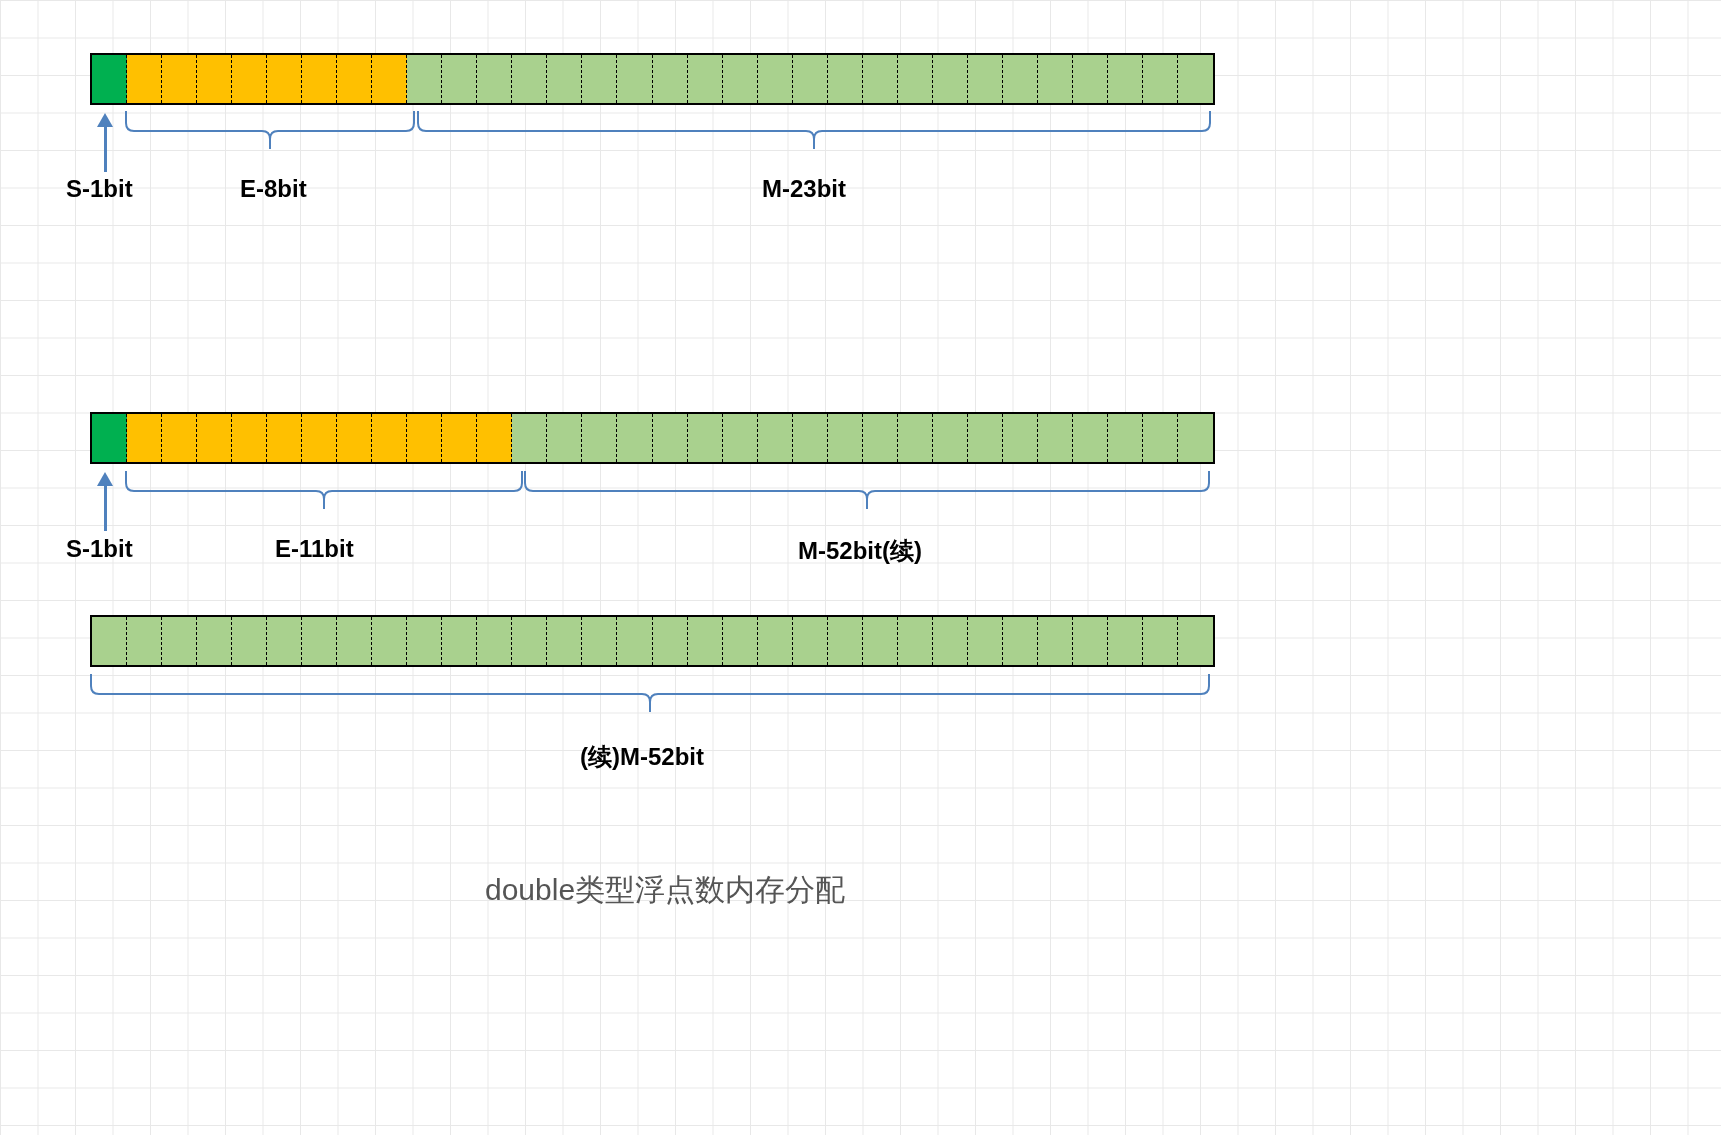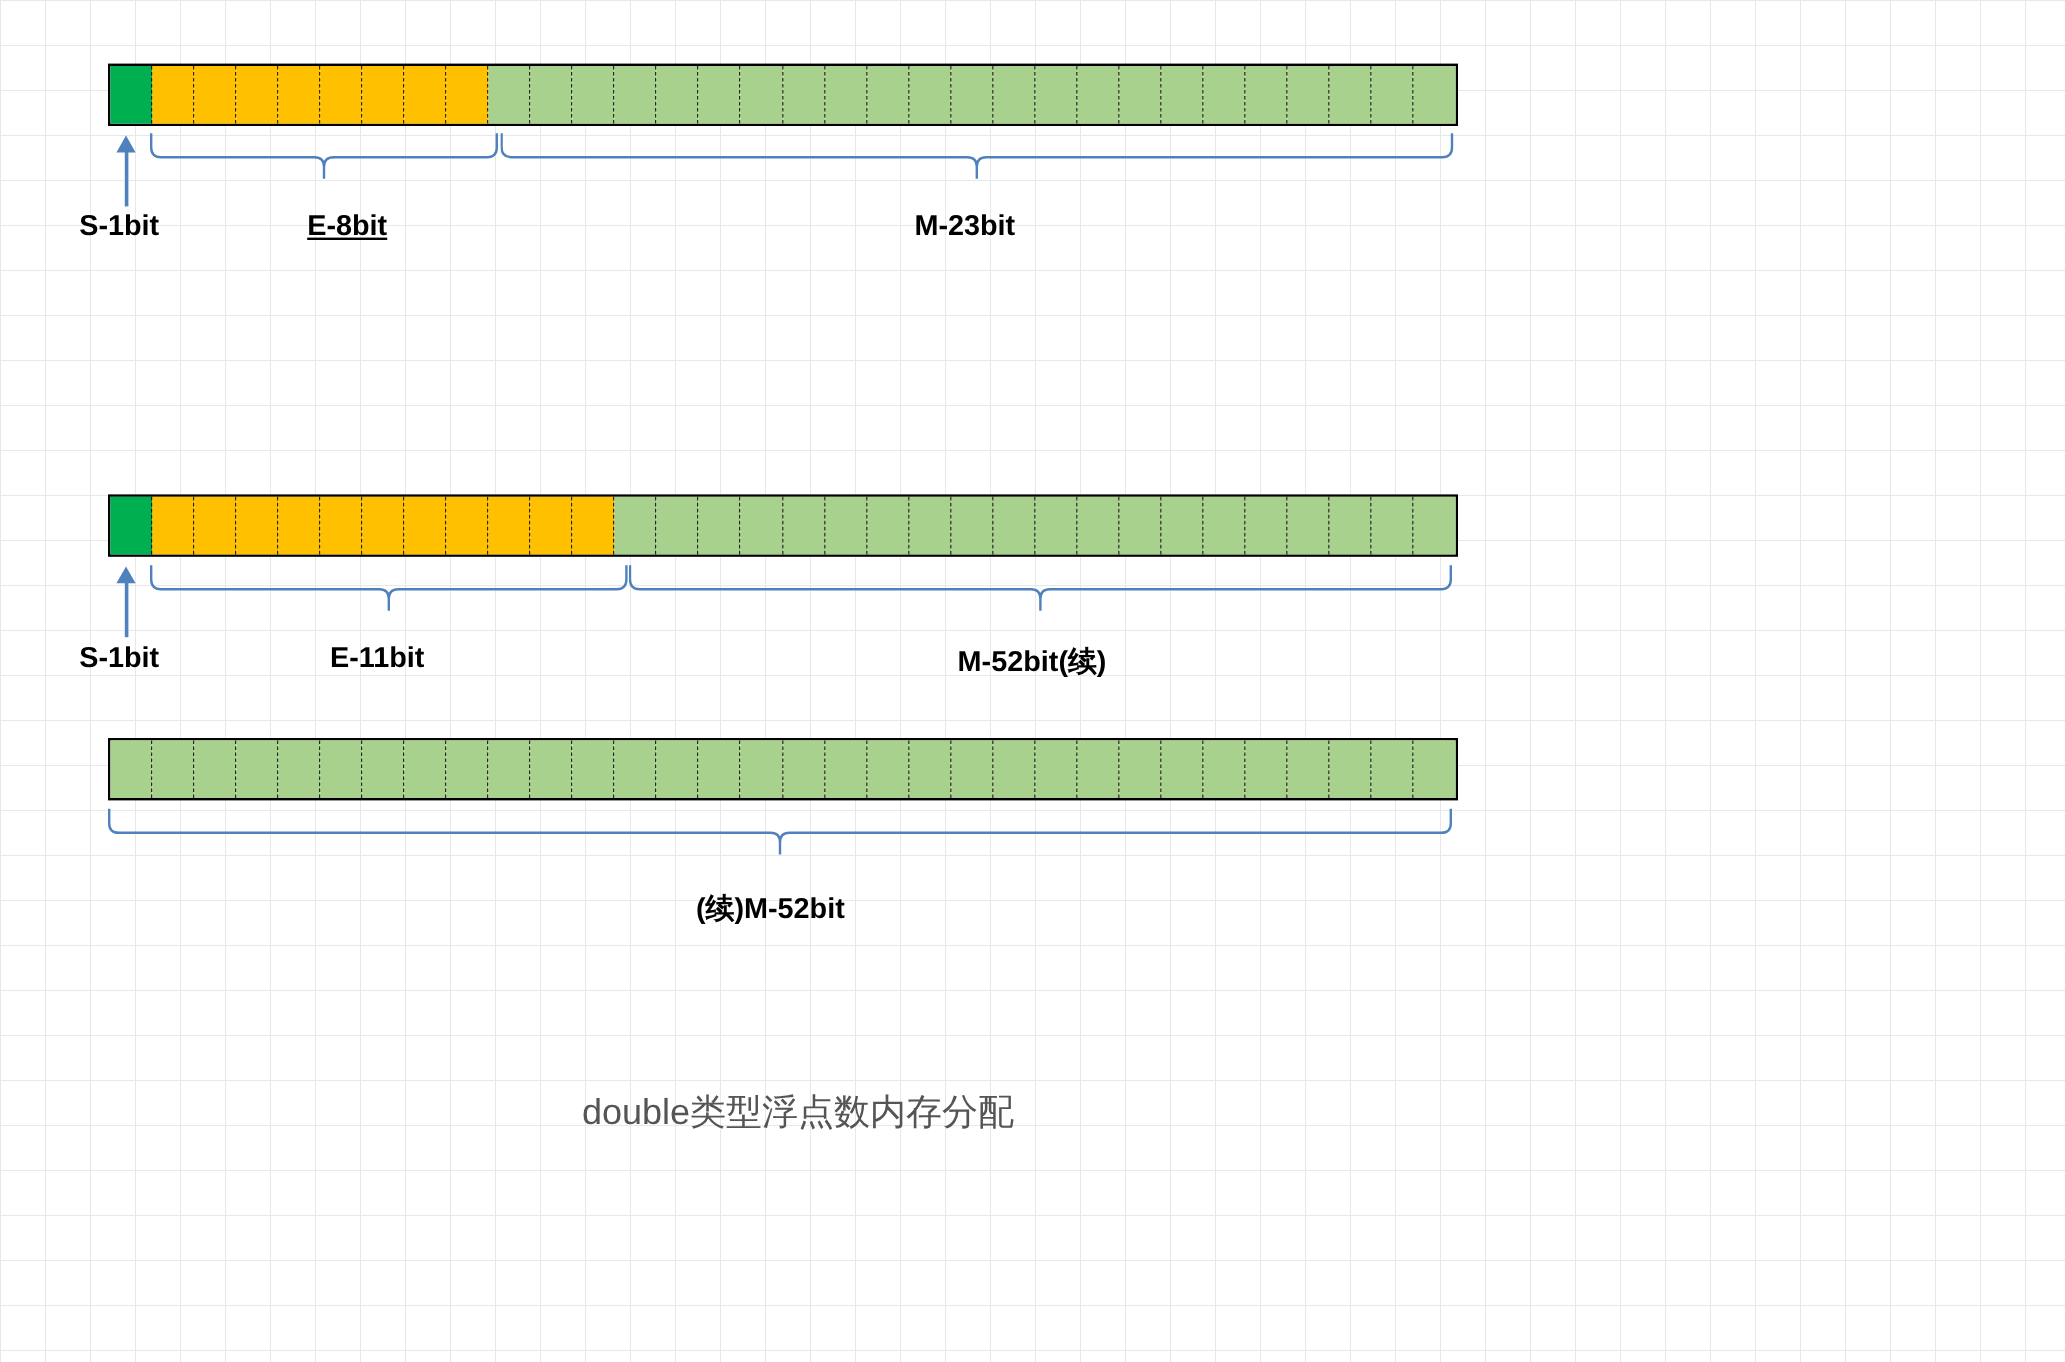--- a/index.html
+++ b/index.html
@@ -120,21 +120,21 @@
 
   <svg class="brace" style="left:125px; top:110px;" width="297" height="50">
     <path d="M1 1 v12 q0 8 8 8 h128 q8 0 8 8 v10 v-10 q0-8 8-8 h128 q8 0 8-8 v-12"></path>
   </svg>
 
   <svg class="brace" style="left:417px; top:110px;" width="800" height="50">
     <path d="M1 1 v12 q0 8 8 8 h380 q8 0 8 8 v10 v-10 q0-8 8-8 h380 q8 0 8-8 v-12"></path>
   </svg>
 
   <div class="label" style="left:66px; top:175px;">S-1bit</div>
-  <div class="label" style="left:256px; top:175px;text-decoration:underline;">E-8bit</div>
+  <div class="label" style="left:240px; top:175px;">E-8bit</div>
   <div class="label" style="left:762px; top:175px;">M-23bit</div>
 
   <div id="row2" class="bitrow" style="left:90px; top:412px; width:1125px;">
       <div class="cell green" style="width: 35.1562px;"></div>
       <div class="cell orange" style="width: 35.1562px;"></div>
       <div class="cell orange" style="width: 35.1562px;"></div>
       <div class="cell orange" style="width: 35.1562px;"></div>
       <div class="cell orange" style="width: 35.1562px;"></div>
       <div class="cell orange" style="width: 35.1562px;"></div>
       <div class="cell orange" style="width: 35.1562px;"></div>
@@ -214,15 +214,15 @@
       <div class="cell lgreen" style="width: 35.1562px;"></div>
       <div class="cell lgreen" style="width: 35.1562px;"></div>
     </div>
 
   <svg class="brace" style="left:90px; top:673px;" width="1127" height="50">
     <path d="M1 1 v12 q0 8 8 8 h543 q8 0 8 8 v10 v-10 q0-8 8-8 h543 q8 0 8-8 v-12"></path>
   </svg>
 
   <div class="label" style="left:580px; top:741px;">(续)M-52bit</div>
 
-  <div class="caption" style="left:485px; top:907px;">double类型浮点数内存分配</div>
+  <div class="caption" style="left:485px; top:870px;">double类型浮点数内存分配</div>
 
 </div>
 
 </body></html>

